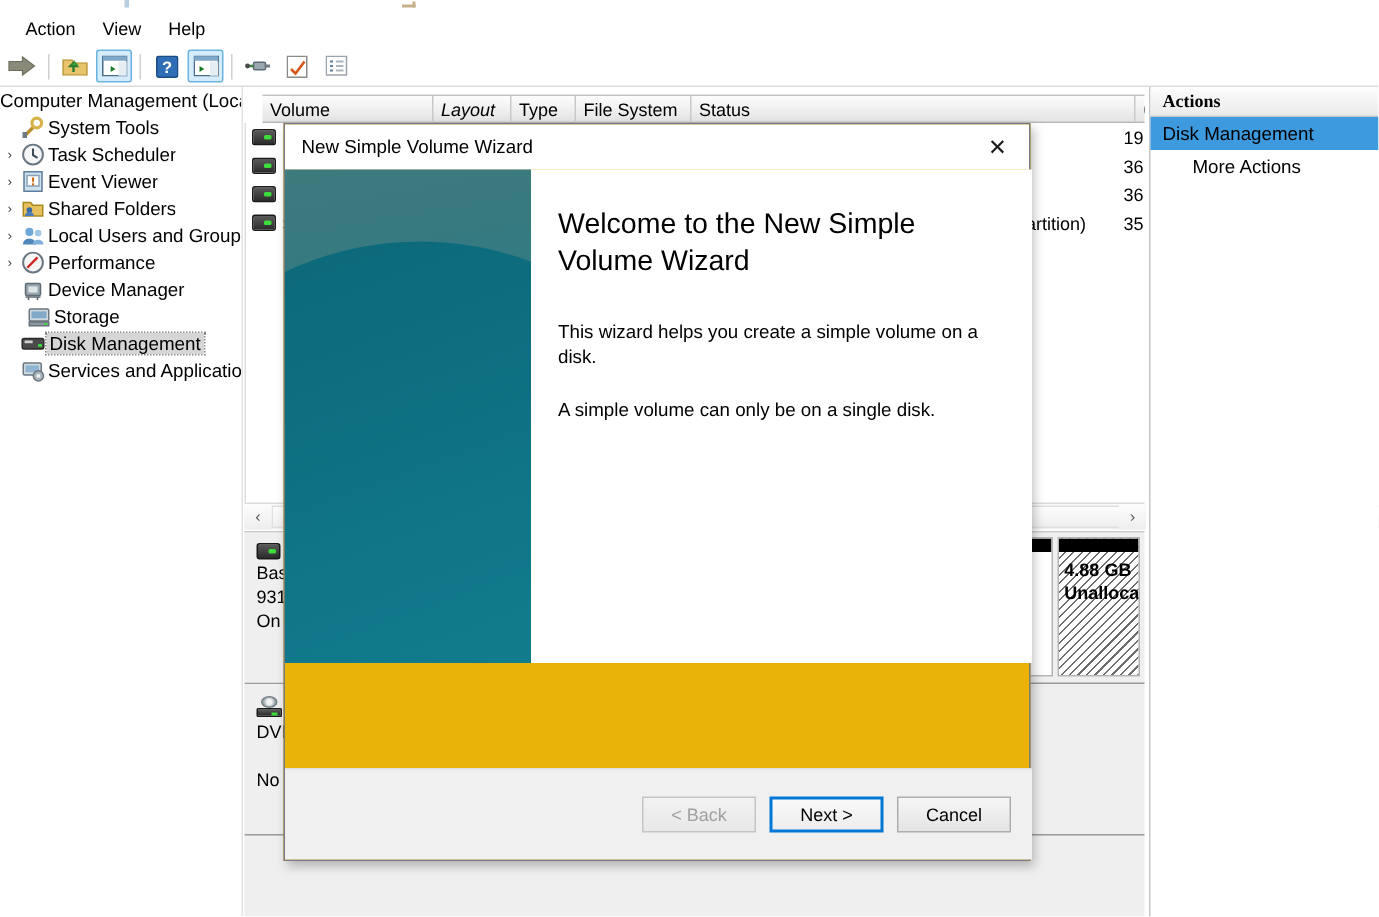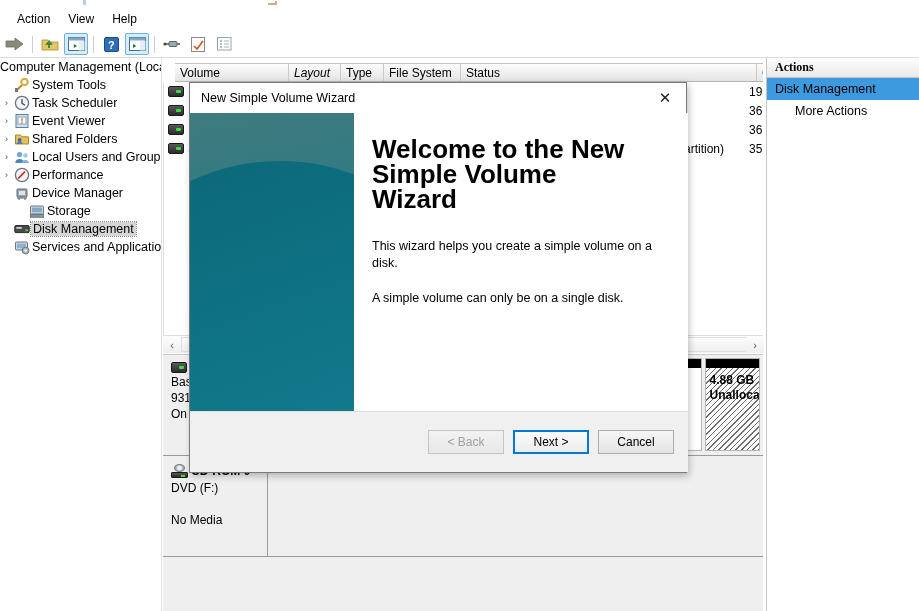--- a/index.html
+++ b/index.html
@@ -271,22 +271,22 @@
 
   
   .v-div2 {
     position: absolute; left: 763px; top: 0; width: 3px; height: 553px;
     background: #ffffff;
   }
 
   
   .dialog {
     position: absolute; left: 189px; top: 82px;
-    width: 498px; height: 391px;
-    background: #7f1d1d;
+    width: 498px; height: 492px;
+    background: #eab308;
     border: 1px solid #7a7a7a;
     box-shadow: 2px 3px 7px rgba(0,0,0,0.26);
   }
   .dlg-title {
     height: 30px;
     background: #ffffff;
     display: flex; align-items: center;
     padding-left: 11px;
     font-size: 12.5px;
     position: relative;
@@ -312,21 +312,21 @@
     position: absolute;
     left: -120px; top: 48px;
     width: 420px; height: 420px;
     border-radius: 50%;
     background: linear-gradient(160deg,#0b6677 0%,#10788a 55%,#1a8591 100%);
   }
   .dlg-right {
     flex: 1; padding: 24px 18px 0 18px;
   }
   .dlg-h1 {
-    font-size: 26px; font-weight: bold;
+    font-size: 19px; font-weight: normal;
     line-height: 25px;
     margin: 0 0 26px 0;
     color: #000;
     max-width: 270px;
   }
   .dlg-p {
     font-size: 12.5px; line-height: 17px;
     margin: 0 0 18px 0;
   }
   .dlg-foot {
@@ -540,21 +540,21 @@
             <span class="twisty"></span>
             <span class="tico">
               <svg width="16" height="16" viewBox="0 0 16 16">
                 <rect x="3" y="4" width="10" height="8" rx="1" fill="#9aa7b0" stroke="#5e6a73"></rect>
                 <rect x="5" y="6" width="6" height="4" fill="#dfe6ea"></rect>
                 <path d="M3 13h10M5 13v2M11 13v2" stroke="#5e6a73" stroke-width="1.1"></path>
               </svg>
             </span>
             <span class="tlabel">Device Manager</span>
           </div>
-          <div class="tree-item" style="padding-left: 15px;">
+          <div class="tree-item" style="padding-left: 4px;">
             <span class="twisty"></span>
             <span class="tico">
               <svg width="16" height="16" viewBox="0 0 16 16">
                 <rect x="1.5" y="3" width="13" height="8" rx="1" fill="#cfd8de" stroke="#6b7781"></rect>
                 <rect x="3" y="4.6" width="10" height="4.6" fill="#7fa8c9"></rect>
                 <rect x="1.5" y="11.6" width="13" height="2.6" fill="#8c979f" stroke="#66707a"></rect>
                 <rect x="11.5" y="12.3" width="2" height="1.3" fill="#3ddc3d"></rect>
               </svg>
             </span>
             <span class="tlabel">Storage</span>

